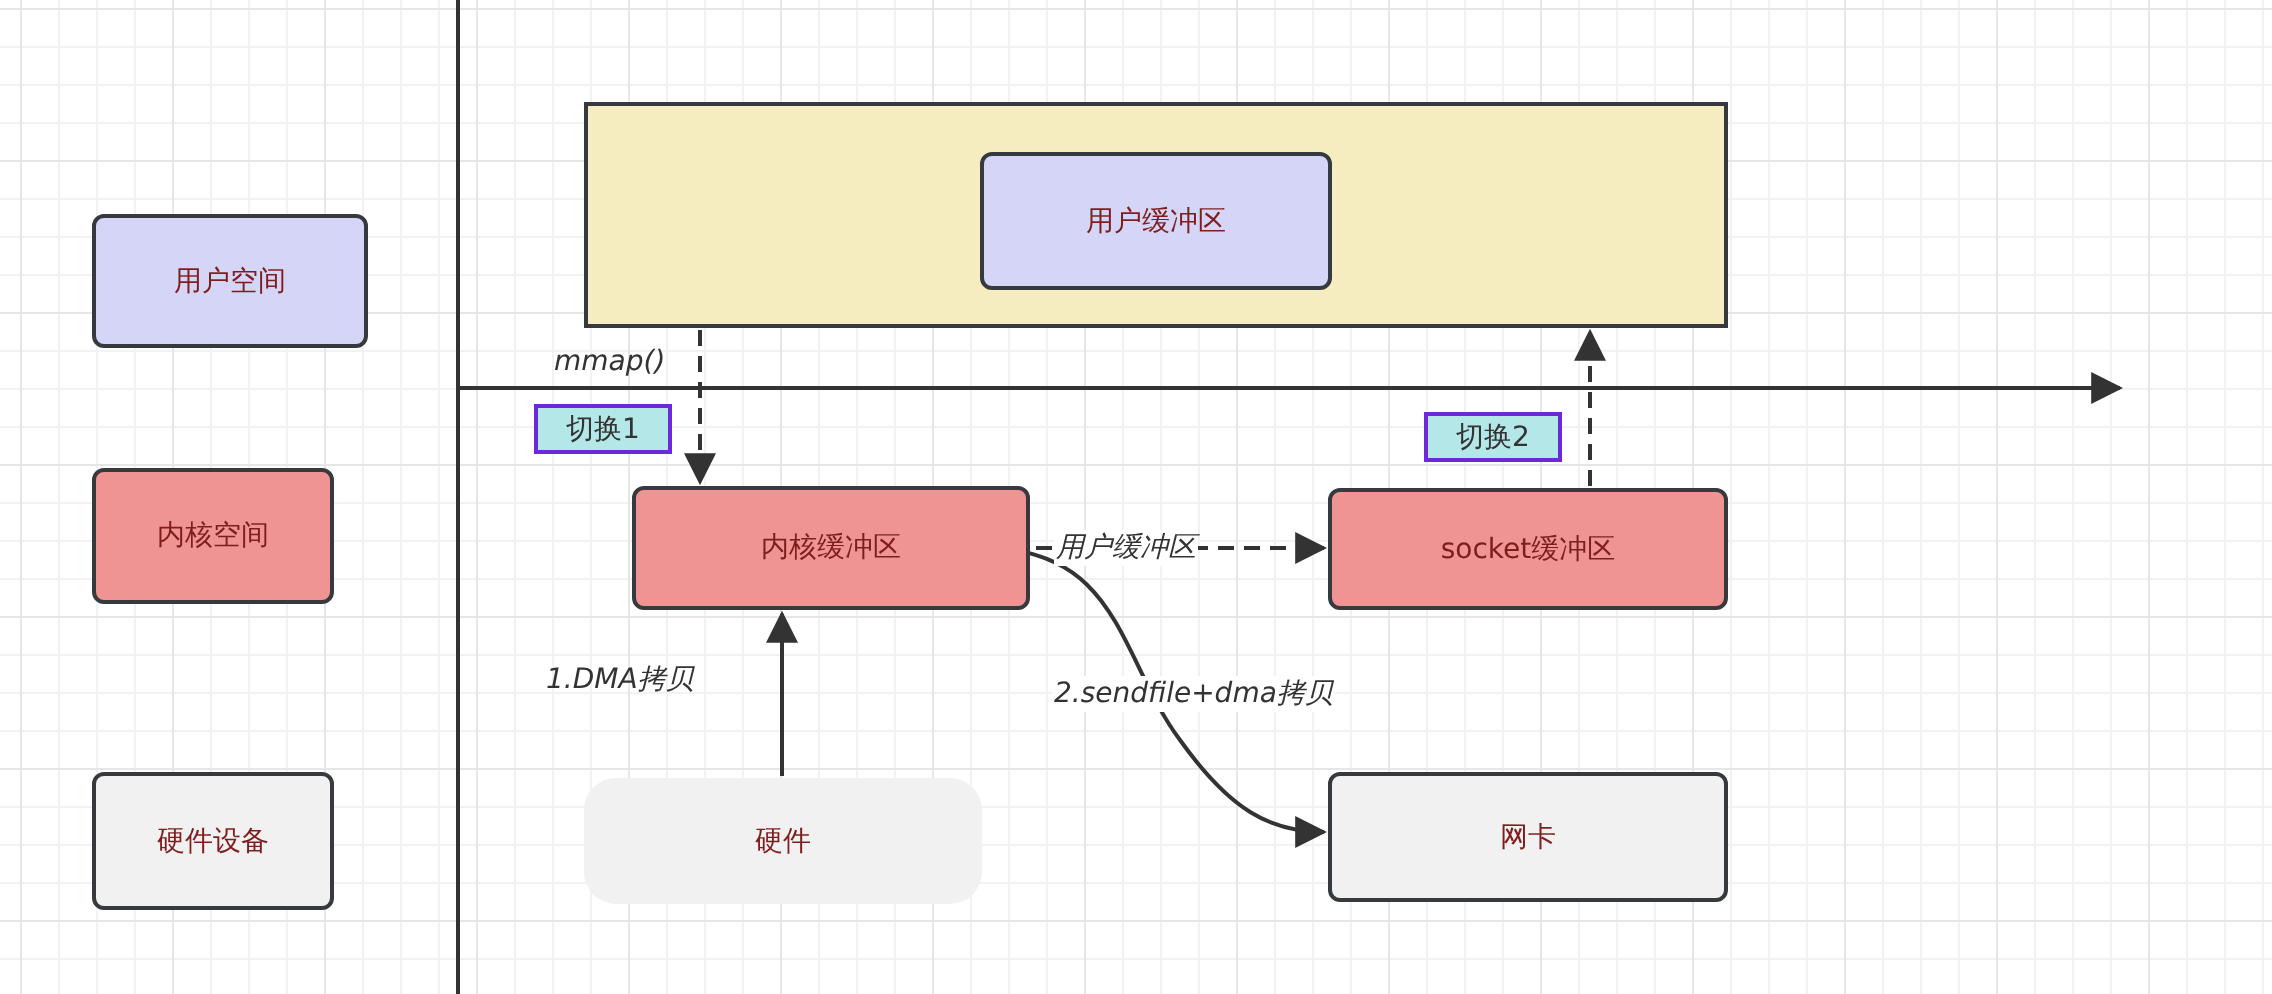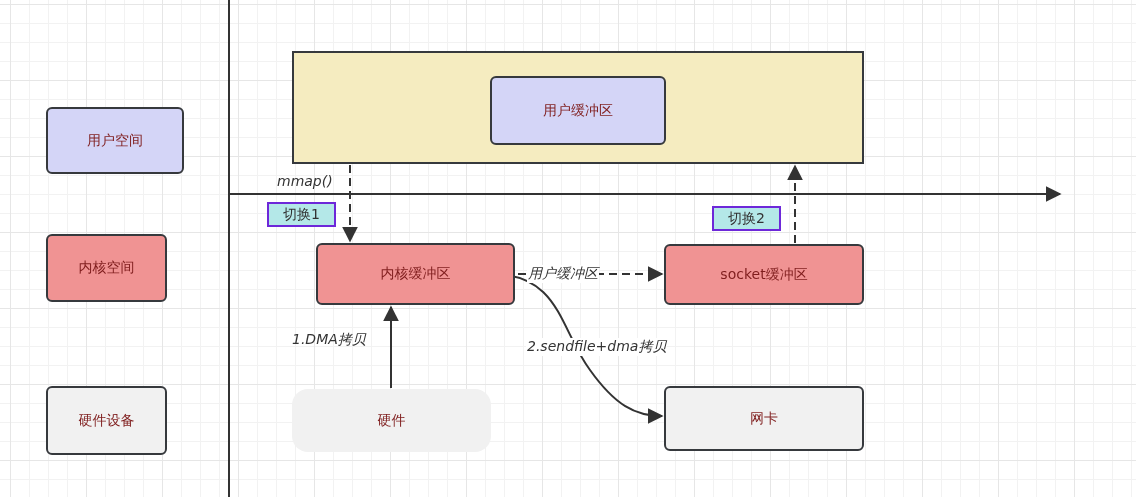--- a/index.html
+++ b/index.html
@@ -78,20 +78,20 @@
 </div>
 
 <div class="box red" style="left:292px;top:243px;width:199px;height:62px;margin-left:24px;">
   <span>内核缓冲区</span>
 </div>
 <div class="box red" style="left:664px;top:244px;width:200px;height:61px;">
   <span>socket缓冲区</span>
 </div>
 <span class="label edgelabel" style="left:527px;top:265px;">用户缓冲区</span>
 
-<span class="label" style="left:292px;top:331px;">1.DMA拷贝</span>
+<span class="label" style="left:273px;top:331px;">1.DMA拷贝</span>
 <span class="label edgelabel" style="left:526px;top:338px;">2.sendfile+dma拷贝</span>
 <div class="box hw" style="left:292px;top:389px;width:199px;height:63px;">
   <span>硬件</span>
 </div>
 <div class="box gray" style="left:664px;top:386px;width:200px;height:65px;">
   <span>网卡</span>
 </div>
 
 </body></html>

